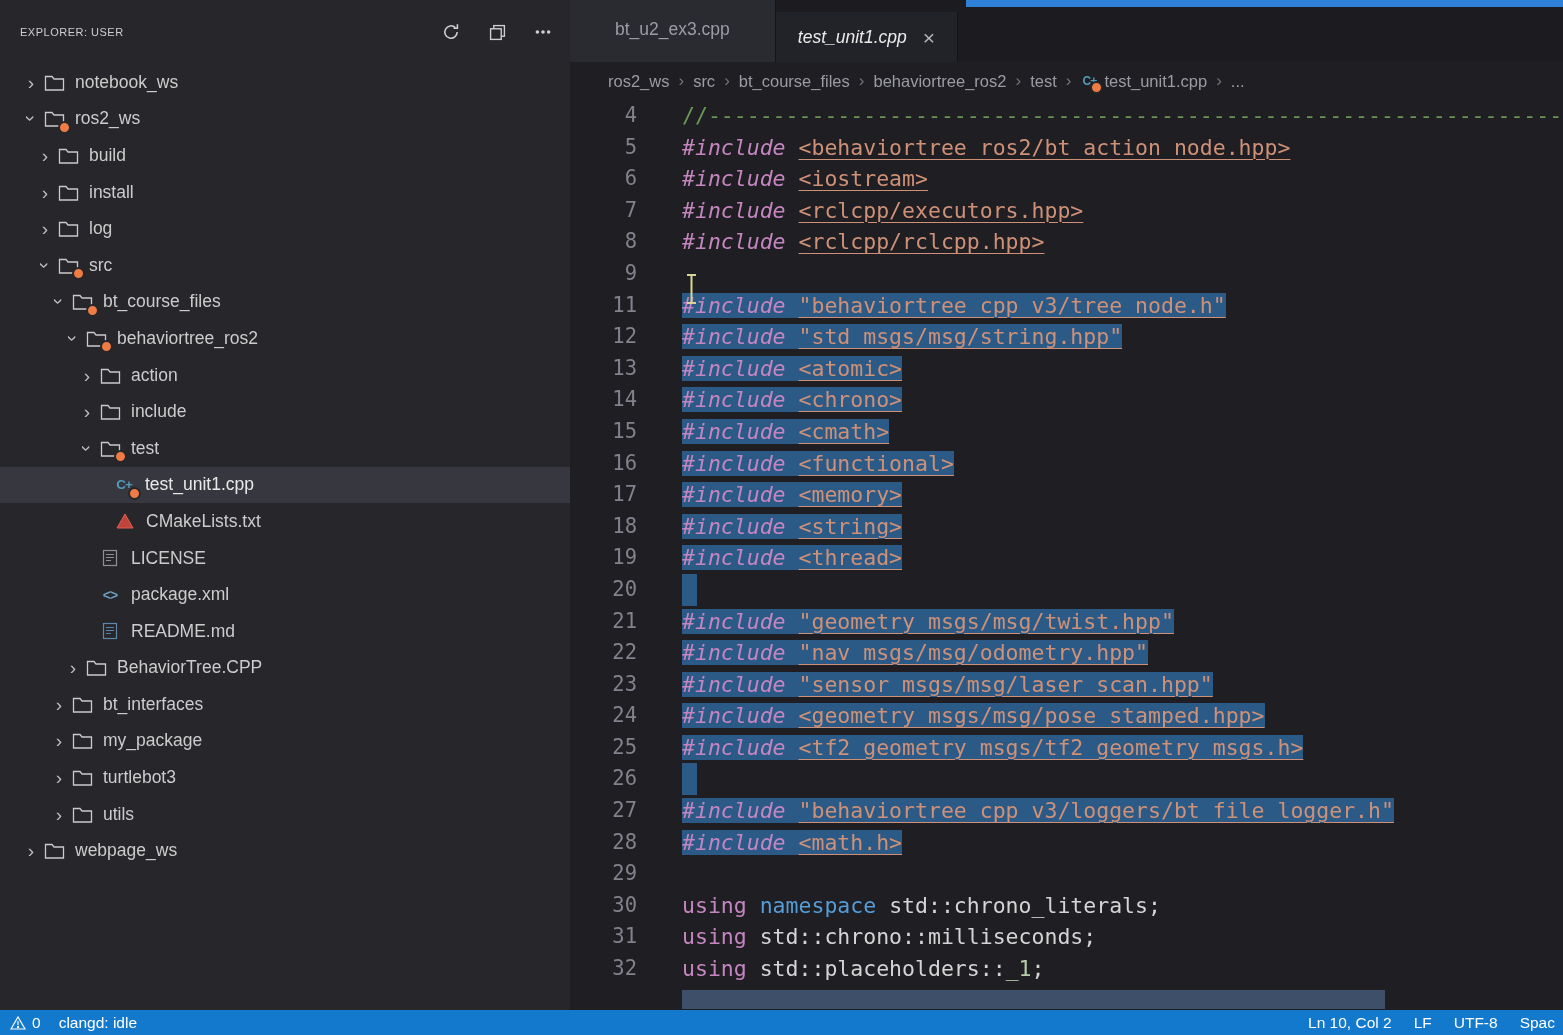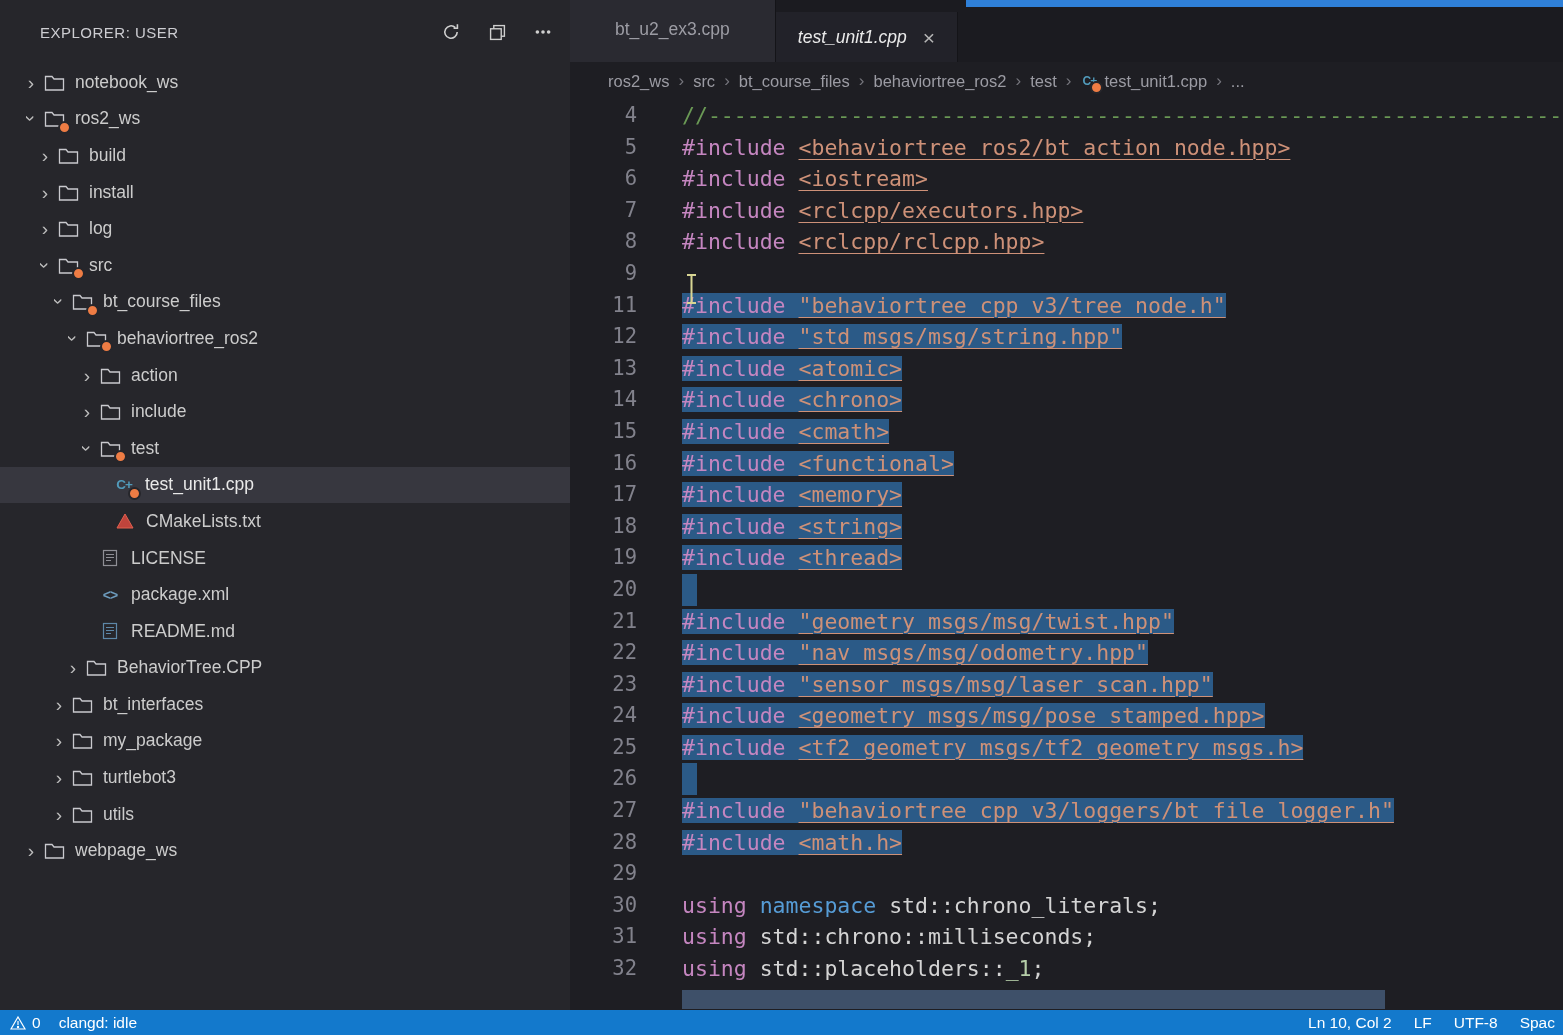--- a/index.html
+++ b/index.html
@@ -2,22 +2,22 @@
 <html style="--sel: #2b5a87;"><head>
 <meta charset="utf-8">
 <style>
   html,body{margin:0;padding:0;background:#000;}
   .app{position:relative;width:1563px;height:1035px;overflow:hidden;background:#1e1e23;
        font-family:"Liberation Sans",sans-serif;-webkit-font-smoothing:antialiased;}
 
   
   .sidebar{position:absolute;left:0;top:0;width:570px;bottom:25px;background:#26262b;
            border-right:1px solid #19191d;overflow:hidden;}
-  .sb-header{height:64px;display:flex;align-items:center;padding:0 16px 0 40px;
-             color:#cdcdd2;font-size:15px;letter-spacing:.5px;}
+  .sb-header{height:64px;display:flex;align-items:center;padding:0 16px 0 20px;
+             color:#cdcdd2;font-size:11px;letter-spacing:.5px;}
   .sb-actions{margin-left:auto;display:flex;gap:24px;align-items:center;}
   .abtn{width:22px;height:22px;display:flex;align-items:center;justify-content:center;cursor:pointer;}
 
   .trow{height:36.6px;display:flex;align-items:center;font-size:17.5px;color:#cccccc;cursor:pointer;white-space:nowrap;}
   .trow.selected{background:#37373f;color:#e9e9e9;}
   .chev{width:22px;flex:none;display:flex;justify-content:center;color:#bdbdbd;font-size:19px;line-height:1;}
   .chev.expanded{transform:rotate(90deg);}
   .icon{width:24px;height:22px;flex:none;margin-right:9px;position:relative;
         display:flex;align-items:center;justify-content:center;}
   .git-dot{position:absolute;right:-5px;bottom:-4px;width:9px;height:9px;border-radius:50%;
@@ -42,21 +42,21 @@
   .crumb .ic-cpp{font-size:12px;}
 
   .codearea{position:absolute;left:0;right:0;top:100px;bottom:0;overflow:hidden;
             font-family:"DejaVu Sans Mono",monospace;font-size:21.5px;line-height:31.6px;}
   .cline{display:flex;height:31.6px;white-space:pre;}
   .lnum{width:67px;flex:none;text-align:right;color:#82828c;font-size:20.5px;}
   .ltext{margin-left:45px;}
   .selspan{background:var(--sel,#2b5a87);}
   .selblank{display:inline-block;width:15px;height:31.6px;background:var(--sel,#2b5a87);vertical-align:top;}
 
-  .tk-dir{color:#c586c0;}
+  .tk-dir{color:#c586c0;font-style:italic;}
   .tk-path{color:#ce9178;text-decoration:underline;text-underline-offset:4px;text-decoration-thickness:1px;}
   .tk-comment{color:#6a9955;}
   .tk-kw{color:#c586c0;}
   .tk-kw2{color:#569cd6;}
   .tk-plain{color:#d4d4d4;}
   .tk-num{color:#b5cea8;}
 
   .hscroll{position:absolute;left:112px;width:703px;bottom:1px;height:19px;background:rgba(94,130,175,.5);}
   .ibeam{position:absolute;left:114px;top:273px;}
 

